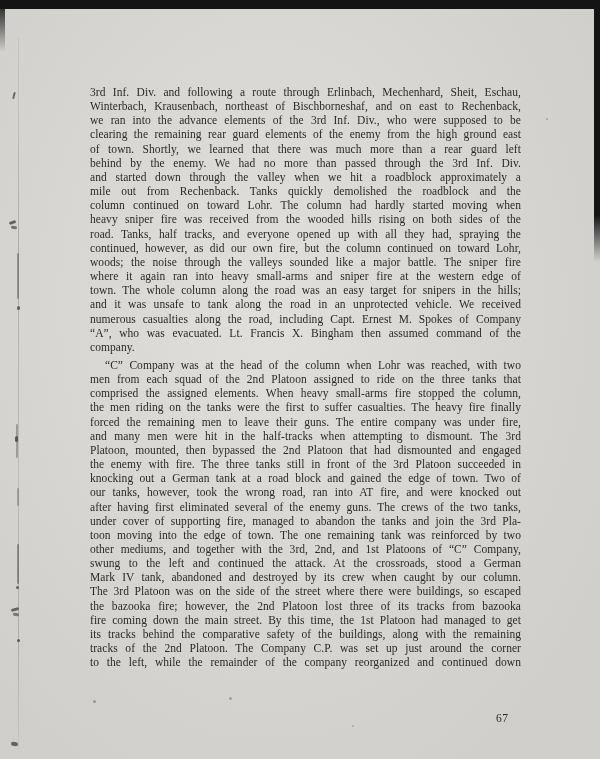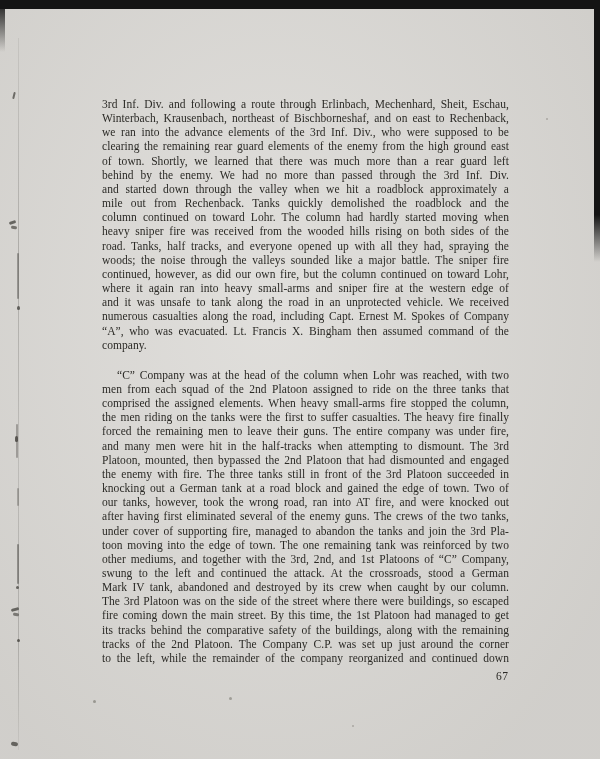--- a/index.html
+++ b/index.html
@@ -54,31 +54,31 @@
   .s3 { left: 546px; top: 118px; width: 2px; height: 2px; opacity: .4; }
   .s4 { left: 352px; top: 725px; width: 2px; height: 2px; opacity: .4; }
 
   
   .text-block {
     position: absolute; left: 86px; top: 81px; width: 439px;
     color: var(--ink, #2b2a26);
     font-size: 11.5px; line-height: 14.16px;
     letter-spacing: 0.05px;
   }
-  .para { margin: 16px; }
+  .para { margin: 4px; }
   .tline {
     text-align: justify;
     text-align-last: justify;
     height: 14.16px;
     white-space: normal;
   }
   .tline.last { text-align-last: left; }
   .tline.indent { text-indent: 15px; }
   .page-number {
-    position: absolute; left: 496px; top: 670px;
+    position: absolute; left: 496px; top: 712px;
     color: var(--ink, #2b2a26);
     font-size: 11.5px; letter-spacing: 0.5px;
   }
 </style>
 </head>
 <body style="--paper: #d8d6d2; --ink: #2b2a26; --edge: #141414;">
 
 <div class="page">
   <div class="edge-top"></div>
   <div class="edge-right"></div>
@@ -110,23 +110,24 @@
         <div class="tline">Winterbach, Krausenbach, northeast of Bischborneshaf, and on east to Rechenback,</div>
         <div class="tline">we ran into the advance elements of the 3rd Inf. Div., who were supposed to be</div>
         <div class="tline">clearing the remaining rear guard elements of the enemy from the high ground east</div>
         <div class="tline">of town. Shortly, we learned that there was much more than a rear guard left</div>
         <div class="tline">behind by the enemy. We had no more than passed through the 3rd Inf. Div.</div>
         <div class="tline">and started down through the valley when we hit a roadblock approximately a</div>
         <div class="tline">mile out from Rechenback. Tanks quickly demolished the roadblock and the</div>
         <div class="tline">column continued on toward Lohr. The column had hardly started moving when</div>
         <div class="tline">heavy sniper fire was received from the wooded hills rising on both sides of the</div>
         <div class="tline">road. Tanks, half tracks, and everyone opened up with all they had, spraying the</div>
+        <div class="tline">continued, however, as did our own fire, but the column continued on toward Lohr,</div>
         <div class="tline">woods; the noise through the valleys sounded like a major battle. The sniper fire</div>
-        <div class="tline">continued, however, as did our own fire, but the column continued on toward Lohr,</div>
         <div class="tline">where it again ran into heavy small-arms and sniper fire at the western edge of</div>
+        <div class="tline">town. The whole column along the road was an easy target for snipers in the hills;</div>
         <div class="tline">and it was unsafe to tank along the road in an unprotected vehicle. We received</div>
         <div class="tline">numerous casualties along the road, including Capt. Ernest M. Spokes of Company</div>
         <div class="tline">“A”, who was evacuated. Lt. Francis X. Bingham then assumed command of the</div>
         <div class="tline last">company.</div>
       </div>
       <div class="para">
         <div class="tline indent">“C” Company was at the head of the column when Lohr was reached, with two</div>
         <div class="tline">men from each squad of the 2nd Platoon assigned to ride on the three tanks that</div>
         <div class="tline">comprised the assigned elements. When heavy small-arms fire stopped the column,</div>
         <div class="tline">the men riding on the tanks were the first to suffer casualties. The heavy fire finally</div>
@@ -136,20 +137,21 @@
         <div class="tline">the enemy with fire. The three tanks still in front of the 3rd Platoon succeeded in</div>
         <div class="tline">knocking out a German tank at a road block and gained the edge of town. Two of</div>
         <div class="tline">our tanks, however, took the wrong road, ran into AT fire, and were knocked out</div>
         <div class="tline">after having first eliminated several of the enemy guns. The crews of the two tanks,</div>
         <div class="tline">under cover of supporting fire, managed to abandon the tanks and join the 3rd Pla-</div>
         <div class="tline">toon moving into the edge of town. The one remaining tank was reinforced by two</div>
         <div class="tline">other mediums, and together with the 3rd, 2nd, and 1st Platoons of “C” Company,</div>
         <div class="tline">swung to the left and continued the attack. At the crossroads, stood a German</div>
         <div class="tline">Mark IV tank, abandoned and destroyed by its crew when caught by our column.</div>
         <div class="tline">The 3rd Platoon was on the side of the street where there were buildings, so escaped</div>
+        <div class="tline">the bazooka fire; however, the 2nd Platoon lost three of its tracks from bazooka</div>
         <div class="tline">fire coming down the main street. By this time, the 1st Platoon had managed to get</div>
         <div class="tline">its tracks behind the comparative safety of the buildings, along with the remaining</div>
         <div class="tline">tracks of the 2nd Platoon. The Company C.P. was set up just around the corner</div>
         <div class="tline">to the left, while the remainder of the company reorganized and continued down</div>
       </div>
     </div>
 
   <div class="page-number">67</div>
 </div>
 

